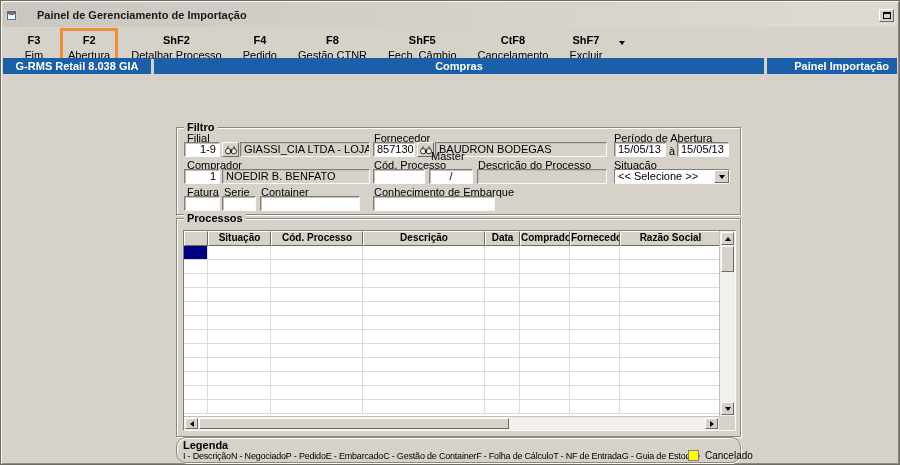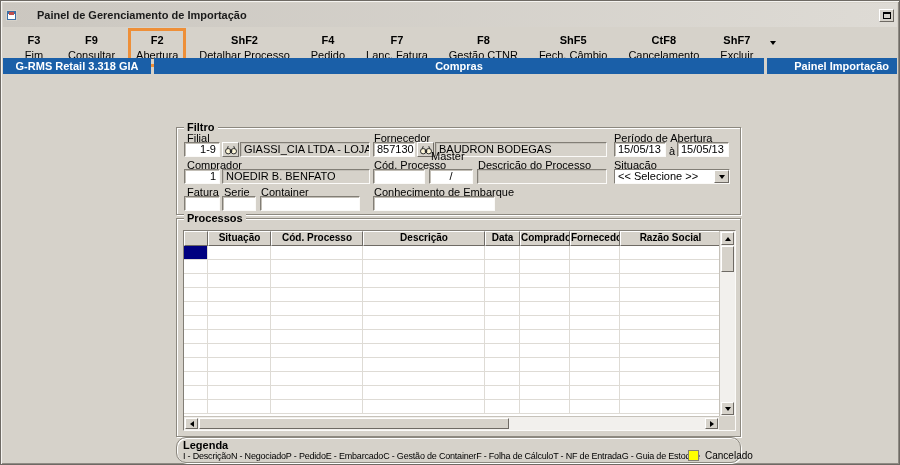--- a/index.html
+++ b/index.html
@@ -102,41 +102,33 @@
     <span class="winbtn">
       <span class="maxglyph"></span>
     </span>
   </div>
 
   <div class="toolbar">
     <div class="tbtn">
       <div class="tkey">F3</div>
       <div class="tlbl">Fim</div>
     </div>
-    <div class="tbtn">
-      <div class="tkey">F9</div>
-      <div class="tlbl">Consultar</div>
-    </div>
     <div class="tbtn hl">
       <div class="tkey">F2</div>
       <div class="tlbl">Abertura</div>
     </div>
     <div class="tbtn">
       <div class="tkey">ShF2</div>
       <div class="tlbl">Detalhar Processo</div>
     </div>
     <div class="tbtn">
       <div class="tkey">F4</div>
       <div class="tlbl">Pedido</div>
     </div>
     <div class="tbtn">
-      <div class="tkey">F7</div>
-      <div class="tlbl">Lanc. Fatura</div>
-    </div>
-    <div class="tbtn">
       <div class="tkey">F8</div>
       <div class="tlbl">Gestão CTNR</div>
     </div>
     <div class="tbtn">
       <div class="tkey">ShF5</div>
       <div class="tlbl">Fech. Câmbio</div>
     </div>
     <div class="tbtn">
       <div class="tkey">CtF8</div>
       <div class="tlbl">Cancelamento</div>
@@ -144,21 +136,21 @@
     <div class="tbtn">
       <div class="tkey">ShF7</div>
       <div class="tlbl">Excluir</div>
     </div>
     <div class="overflow">
       <span class="tri-down sm"></span>
     </div>
   </div>
 
   <div class="bluebar">
-    <div class="bb-left">G-RMS Retail 3.318 GIA</div>
+    <div class="bb-left">G-RMS Retail 8.038 GIA</div>
     <div class="bb-center">Compras</div>
     <div class="bb-right">Painel Importação</div>
   </div>
 
   <div class="gbox" style="left:175px; top:126px; width:565px; height:88px;">
     <span class="gb-label">Filtro</span>
 
     <span class="lbl" style="left:10px; top:4px;">Filial</span>
     <div class="field num" style="left:7px; top:14px; width:36px;">1-9</div>
     <div class="lookup" style="left:45px; top:14px;">

